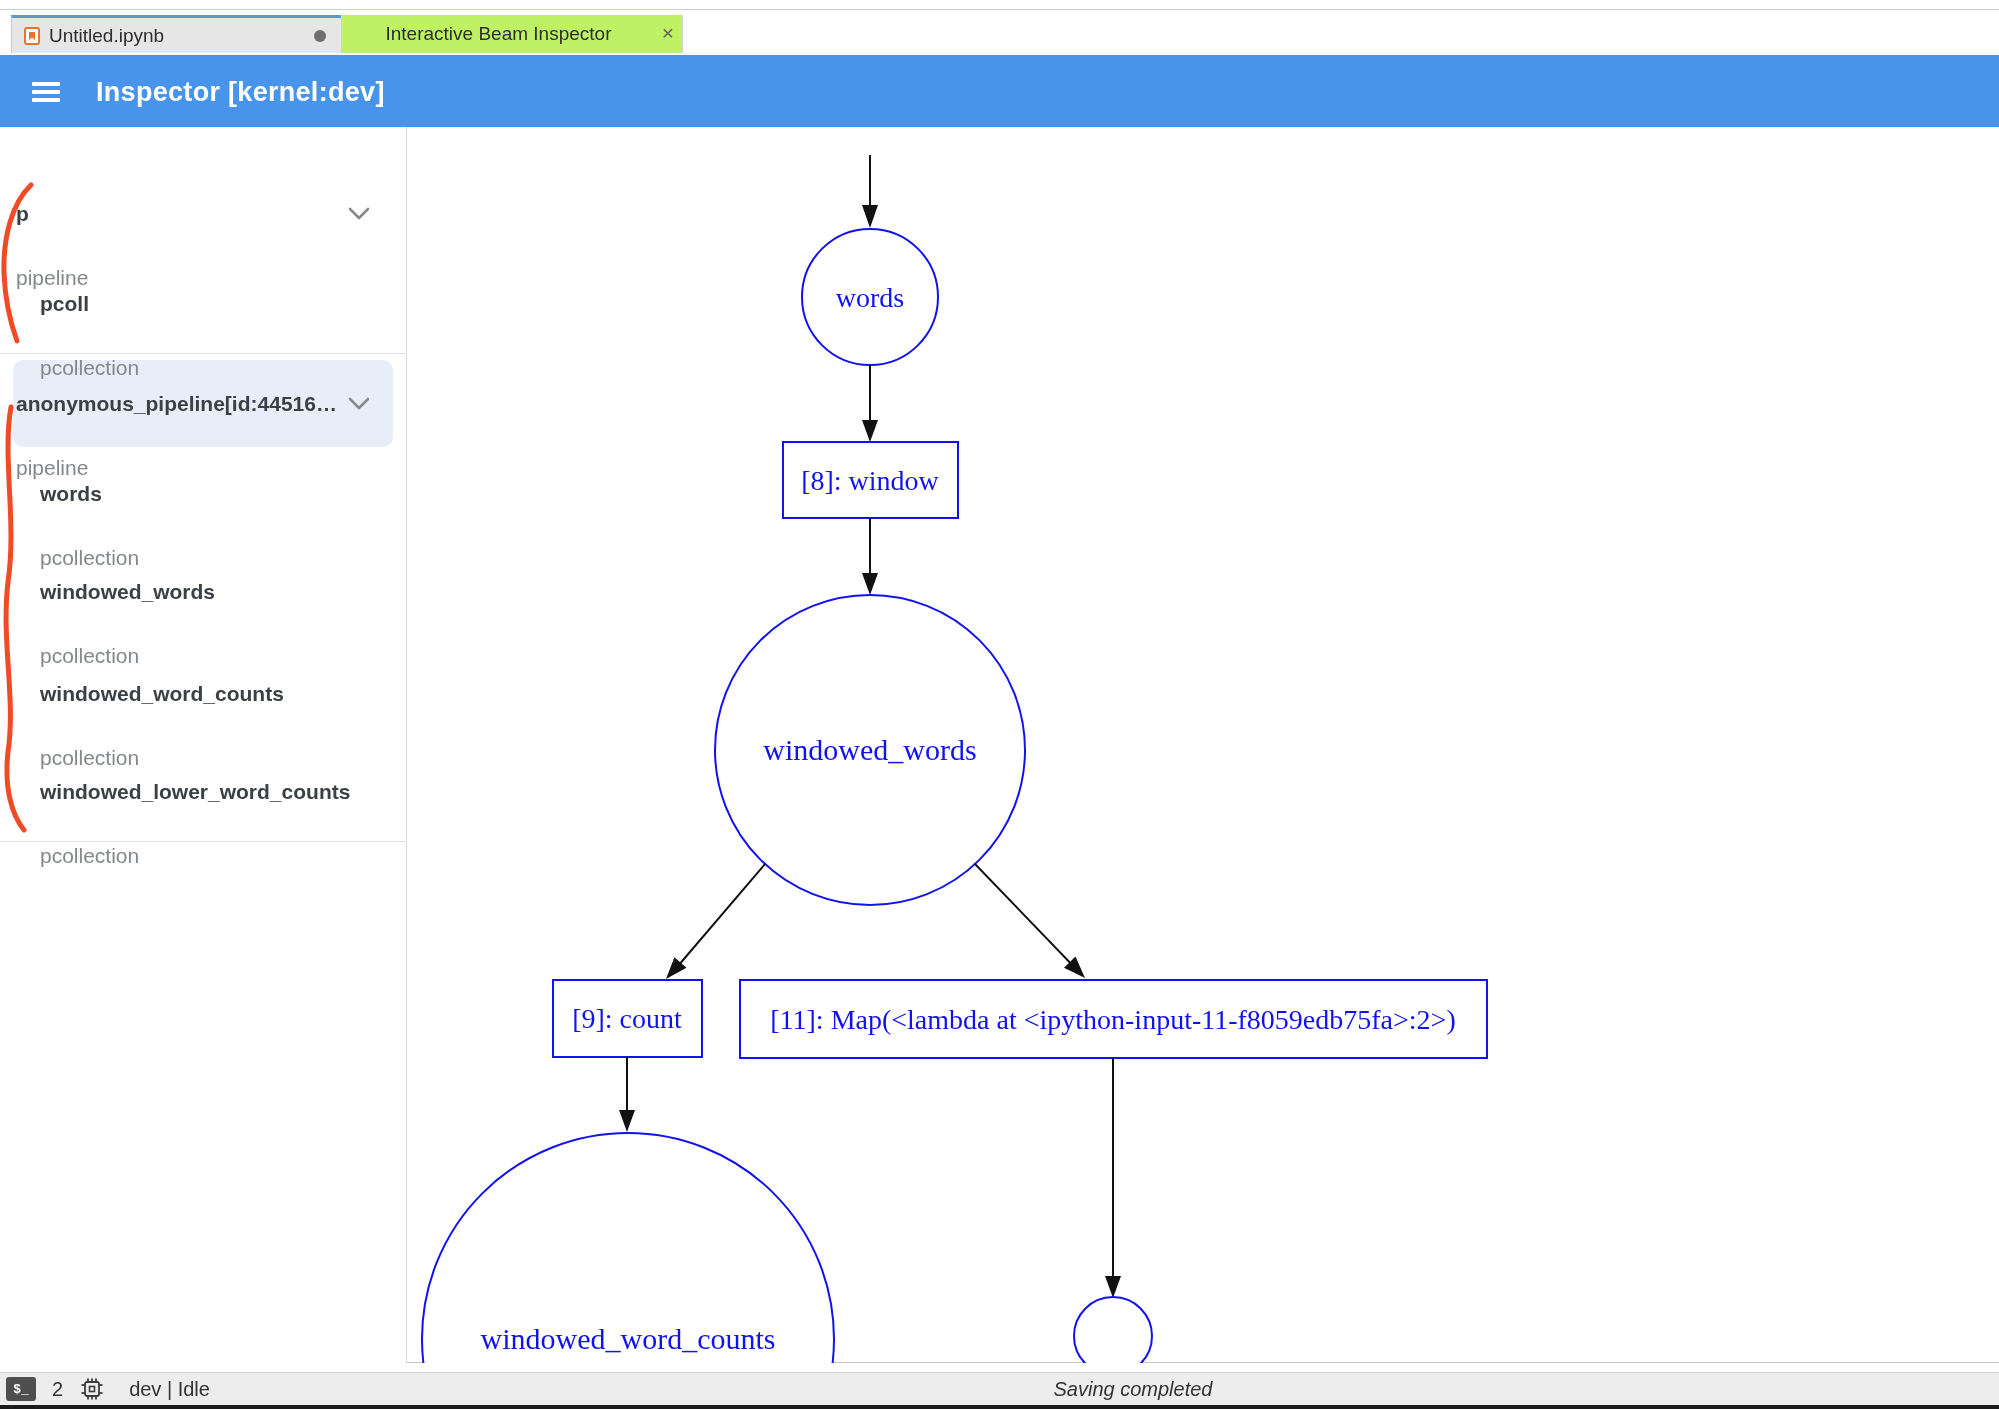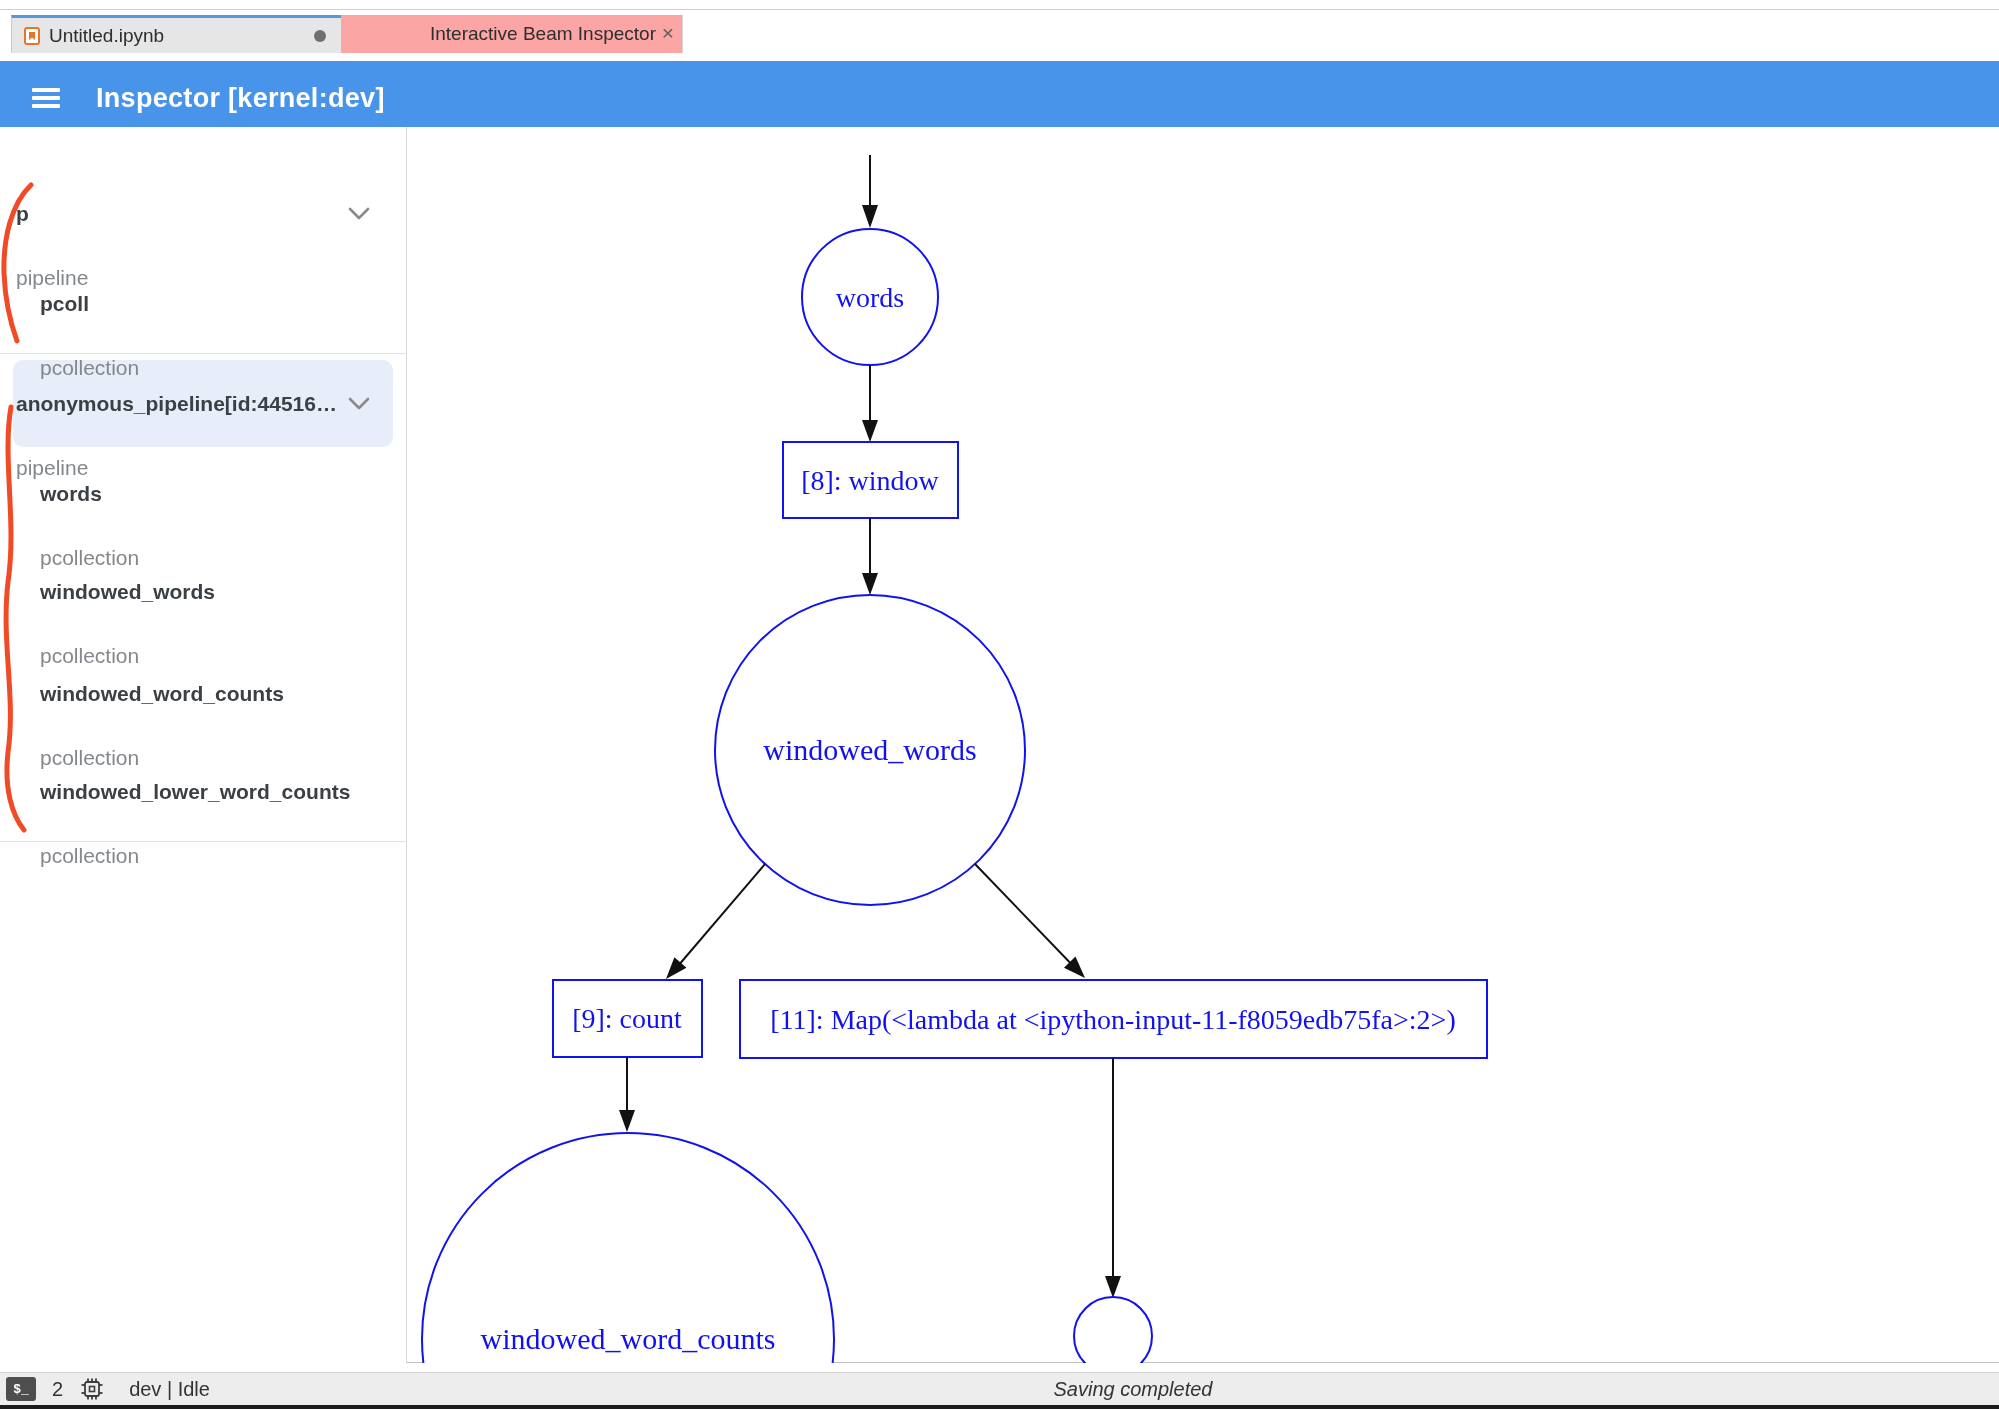--- a/index.html
+++ b/index.html
@@ -12,29 +12,29 @@
 
   
   .tabbar { position:absolute; top:15px; left:0; width:100%; height:38px; background:#fff; }
   .tab { position:absolute; top:0; height:38px; display:flex; align-items:center; }
   .tab-notebook {
     left:11px; width:340px; background:#e6e6e6;
     border-top:3px solid #5799dd; border-left:1px solid #c9c9c9; border-right:1px solid #c9c9c9;
     padding:0 12px; gap:9px;
   }
   .tab-inspector {
-    left:341px; width:342px; background:#fca5a5;
-    border-right:1px solid #d5d5d5; justify-content:flex-end; padding-right:26px;
+    left:341px; width:342px; background:#bef264;
+    border-right:1px solid #d5d5d5; justify-content:center; padding-right:26px;
   }
   .tab-label { font-size:19px; color:#2e2e2e; white-space:nowrap; }
   .dirty-dot { width:12px; height:12px; border-radius:50%; background:#6f6f6f; margin-left:auto; margin-right:12px; }
   .close-x { position:absolute; right:8px; top:6px; font-size:21px; color:#5f5f5f; line-height:24px; }
 
   
-  .appheader { position:absolute; top:61px; left:0; width:100%; height:74px; background:#4794ea; }
+  .appheader { position:absolute; top:55px; left:0; width:100%; height:74px; background:#4794ea; }
   .hamburger { position:absolute; left:32px; top:27px; width:28px; height:20px; cursor:pointer; }
   .hamburger div { width:28px; height:4px; background:#fff; border-radius:1px; position:absolute; }
   .hamburger div:nth-child(1){ top:0; } .hamburger div:nth-child(2){ top:8px; } .hamburger div:nth-child(3){ top:16px; }
   .apptitle { position:absolute; left:96px; top:0; height:74px; display:flex; align-items:center;
     font-size:27px; font-weight:bold; color:#fff; letter-spacing:.3px; }
 
   
   .content { position:absolute; top:127px; left:0; width:100%; height:1236px; background:#fff;
     border-bottom:1px solid #c4c4c4; }
 

